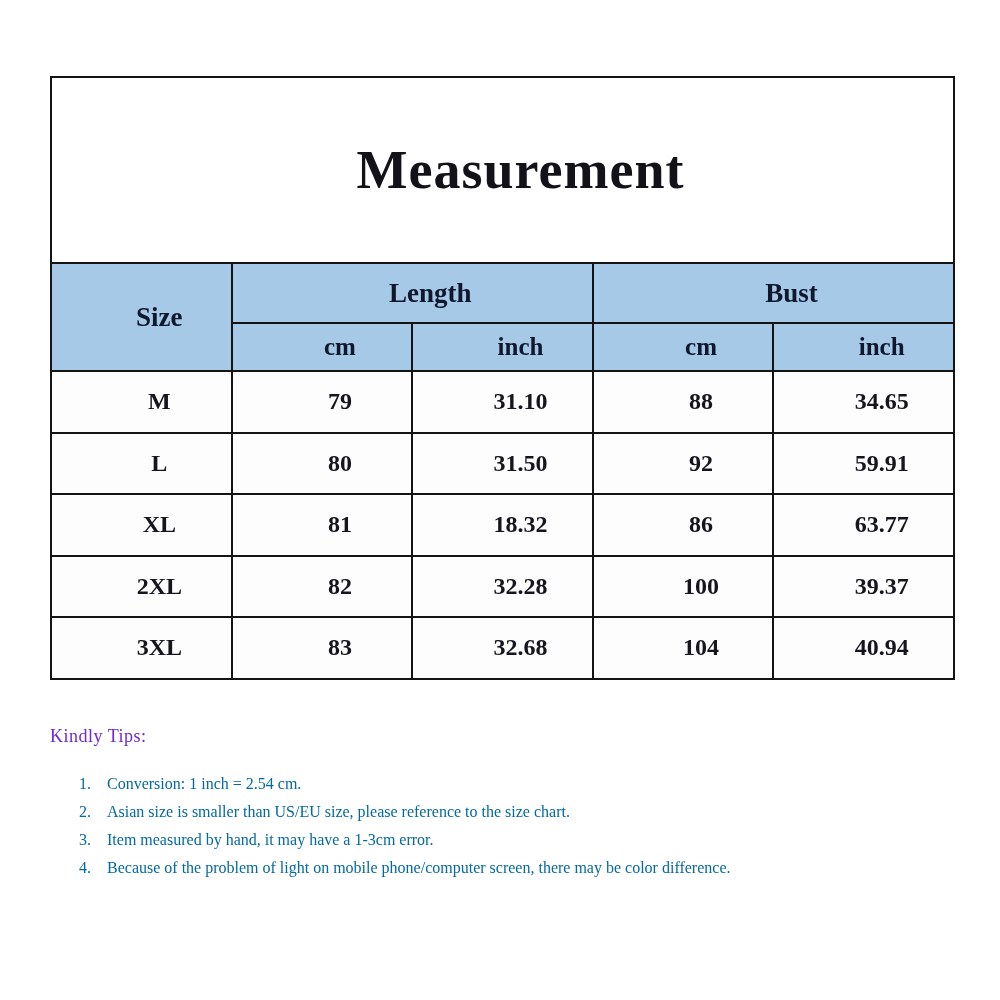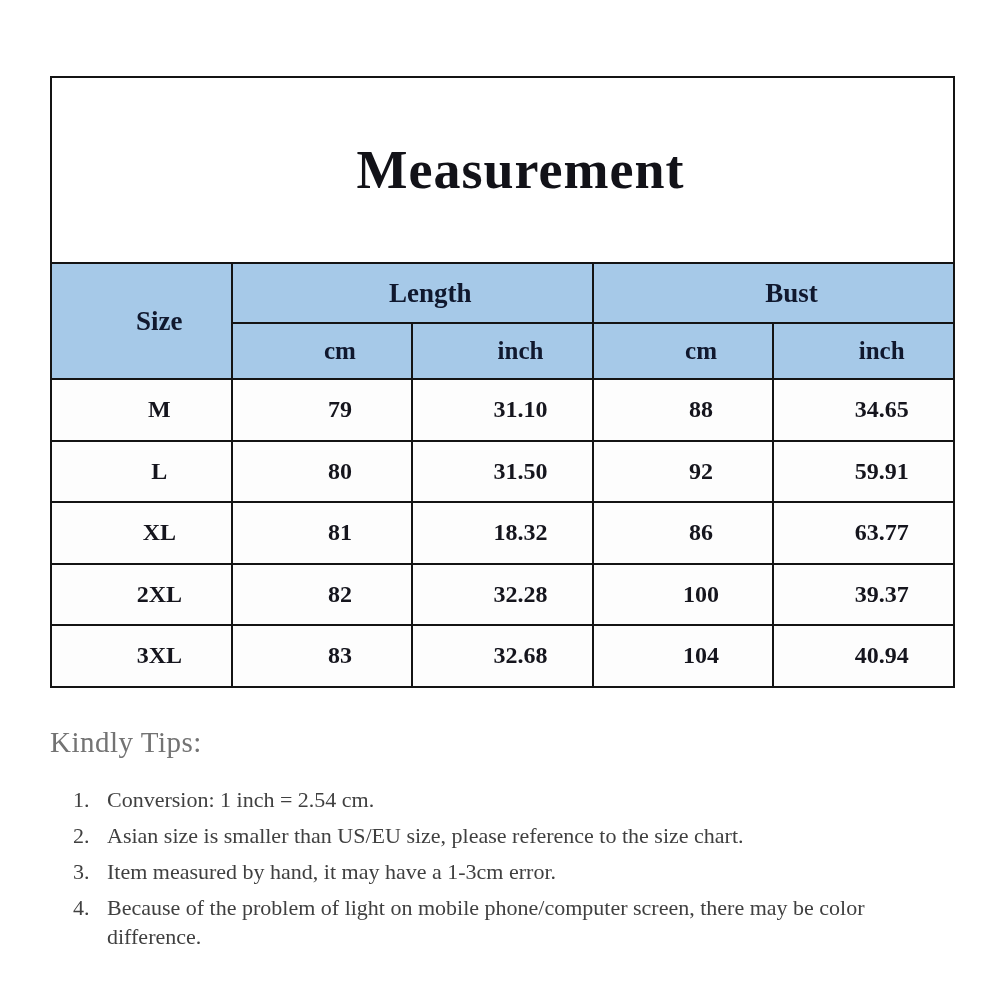--- a/index.html
+++ b/index.html
@@ -27,39 +27,39 @@
   }
   .title-cell {
     height: 186px;
     background: #ffffff;
     font-size: 54px;
     font-weight: bold;
     letter-spacing: 1px;
     color: #121218;
   }
   .group-row th { height: 60px; background: #a6c9e8; font-size: 27px; font-weight: bold; color: #10182e; }
-  .unit-row th  { height: 56px; background: #a6c9e8; font-size: 25px; font-weight: bold; color: #10182e; }
+  .unit-row th  { height: 48px; background: #a6c9e8; font-size: 25px; font-weight: bold; color: #10182e; }
   .size-head { font-size: 28px; }
   .data-row td { height: 61.5px; background: #fdfdfd; font-size: 24px; font-weight: bold; color: #15151d; }
 
   .tips {
     position: absolute;
     left: 50px; top: 726px;
     width: 910px;
   }
   .tips-heading {
-    font-size: 29px;
-    color: #737373;
+    font-size: 18px;
+    color: #6d28d9;
     letter-spacing: 0.5px;
   }
   .tips-list {
     margin-top: 26px;
     margin-left: 45px;
-    font-size: 22px;
-    color: #404040;
+    font-size: 16px;
+    color: #0369a1;
   }
   .tips-list li {
     margin-bottom: 7px;
     line-height: 1.32;
     padding-left: 12px;
   }
 </style>
 </head>
 <body>
 

